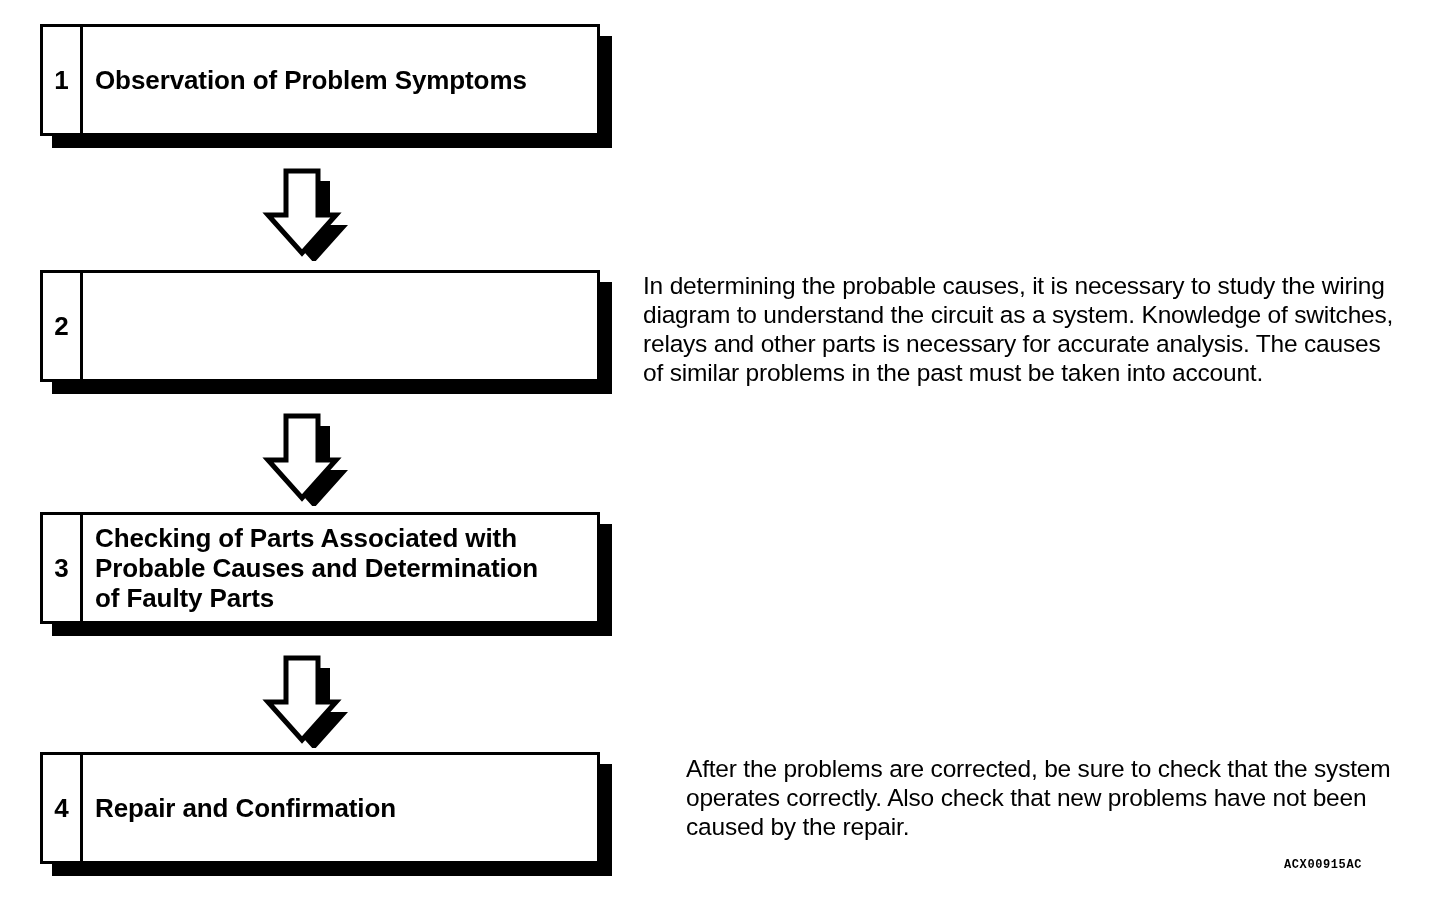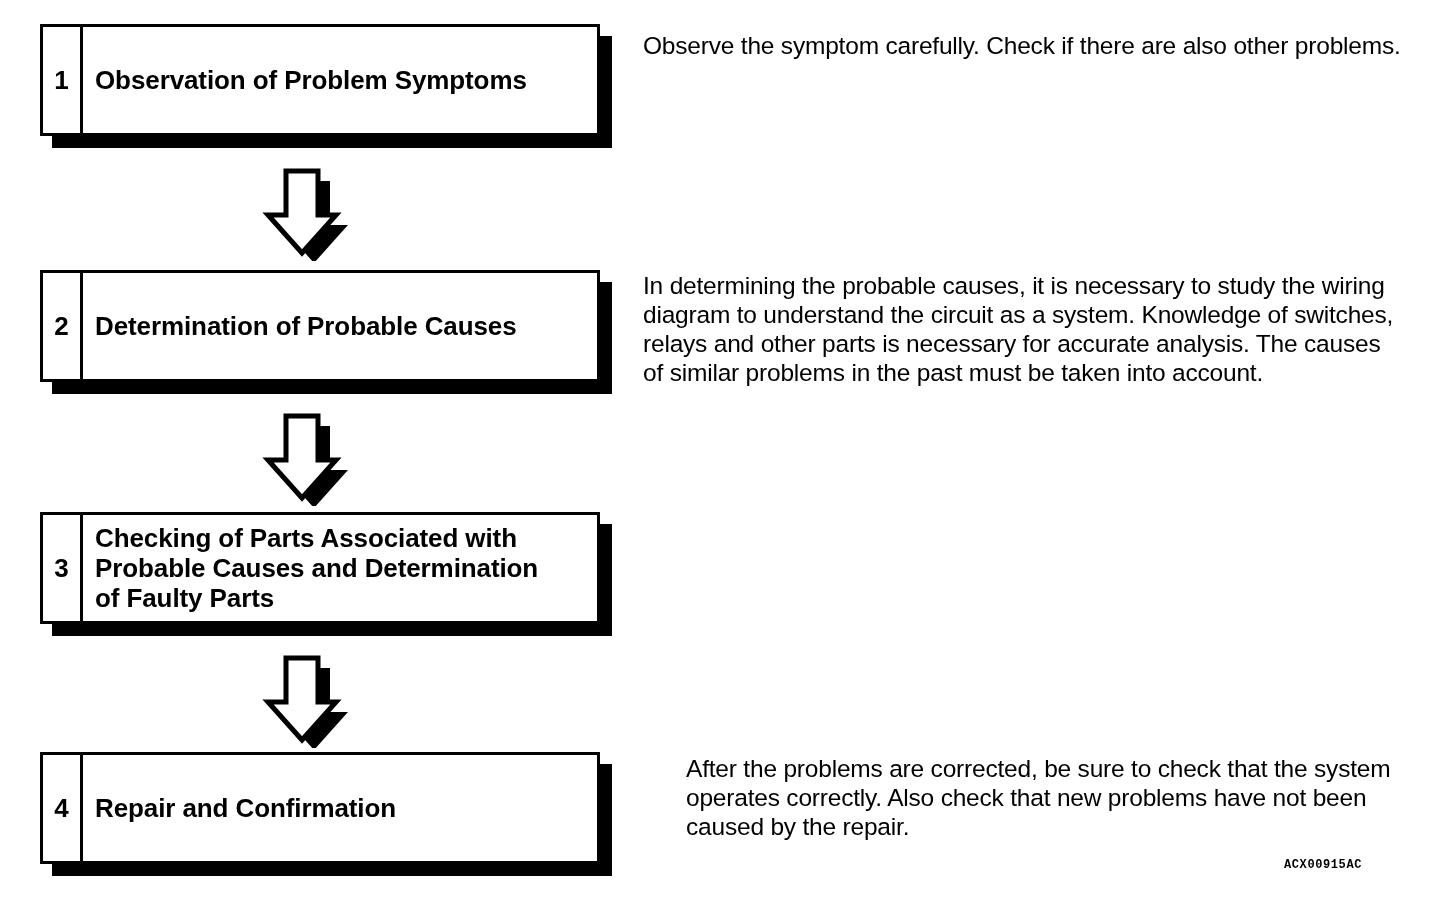--- a/index.html
+++ b/index.html
@@ -111,39 +111,35 @@
     <div class="step-box">
       <div class="step-number-cell">
         <span>1</span>
       </div>
       <div class="step-title-cell">
         <span class="step-title">Observation of Problem Symptoms</span>
       </div>
     </div>
   </div>
 
-  <div class="desc" style="top:32px;">Observe the symptom carefully. Check if there are also other problems.</div>
 
   <div class="arrow" style="left:262px; top:165px;">
     <svg viewBox="0 0 96 96" xmlns="http://www.w3.org/2000/svg">
 
       <polygon points="24,6 56,6 56,50 74,50 40,88 6,50 24,50" fill="#000000" transform="translate(12,10)"></polygon>
 
       <polygon points="24,6 56,6 56,50 74,50 40,88 6,50 24,50" fill="#ffffff" stroke="#000000" stroke-width="5" stroke-linejoin="miter"></polygon>
     </svg>
   </div>
 
   <div class="step-wrap" style="top:270px; width:560px; height:112px;">
     <div class="step-shadow"></div>
     <div class="step-box">
       <div class="step-number-cell">
         <span>2</span>
-      </div>
-      <div class="step-title-cell">
-        <span class="step-title">Determination of Probable Causes</span>
       </div>
     </div>
   </div>
 
   <div class="desc" style="top:272px;">In determining the probable causes, it is necessary to study the wiring diagram to understand the circuit as a system. Knowledge of switches, relays and other parts is necessary for accurate analysis. The causes of similar problems in the past must be taken into account.</div>
 
   <div class="arrow" style="left:262px; top:410px;">
     <svg viewBox="0 0 96 96" xmlns="http://www.w3.org/2000/svg">
       <polygon points="24,6 56,6 56,50 74,50 40,88 6,50 24,50" fill="#000000" transform="translate(12,10)"></polygon>
       <polygon points="24,6 56,6 56,50 74,50 40,88 6,50 24,50" fill="#ffffff" stroke="#000000" stroke-width="5" stroke-linejoin="miter"></polygon>

